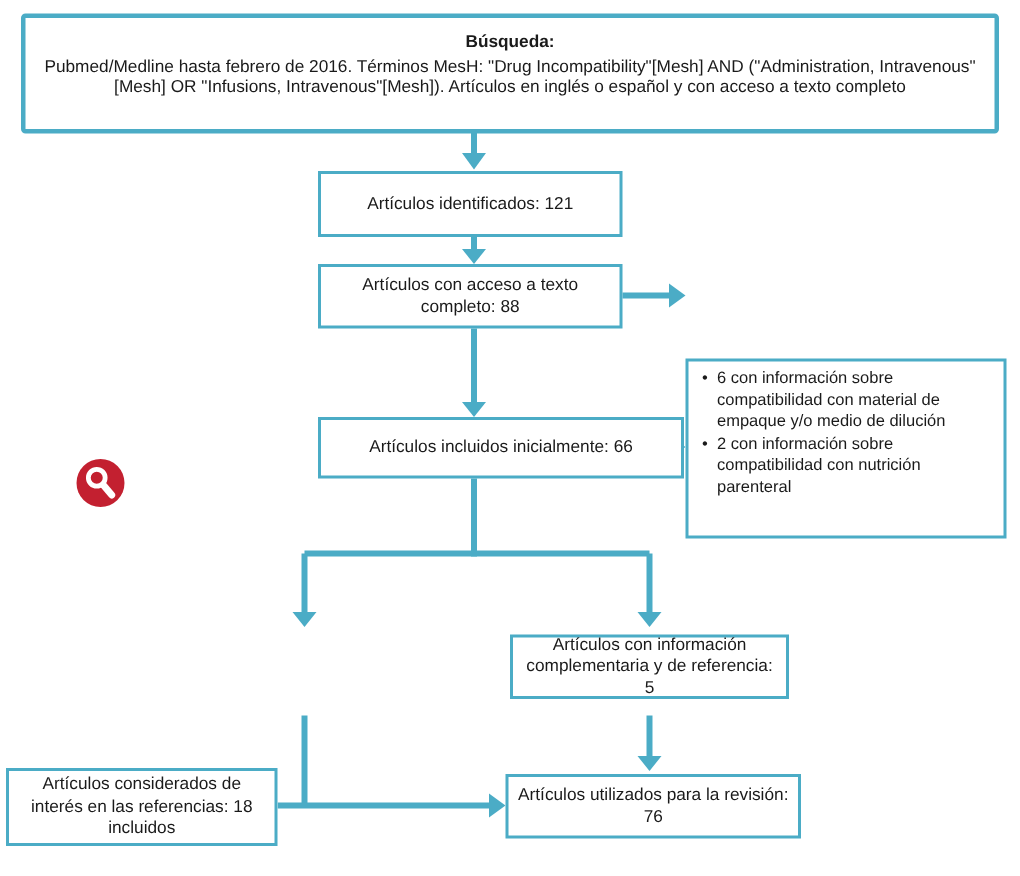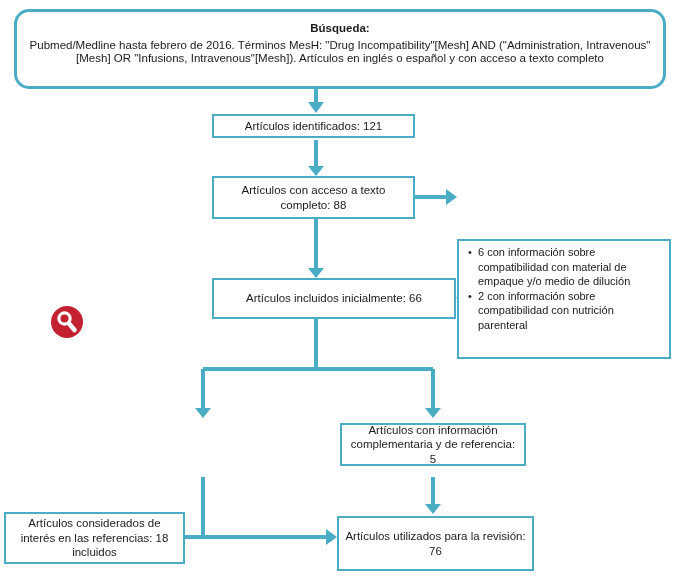--- a/index.html
+++ b/index.html
@@ -22,21 +22,21 @@
   .box{
     position:absolute;
     box-sizing:border-box;
     background:#ffffff;
     border:2.5px solid var(--teal);
     display:flex;align-items:center;justify-content:center;
     text-align:center;
     font-size:11.5px;line-height:1.25;
     padding:2px 6px;
   }
-  .box--rounded{border-width:3px;border-radius:15px;display:block;text-align:center;padding:6px 10px 4px;}
+  .box--rounded{border-width:3px;border-radius:3px;display:block;text-align:center;padding:6px 10px 4px;}
   .search-title{font-weight:bold;font-size:11.5px;line-height:21px;}
   .search-body{font-size:11.5px;line-height:13px;}
   .box--excl{display:block;text-align:left;padding:4px 8px 4px 6px;}
   .excl-title{font-weight:bold;text-align:center;font-size:11.5px;line-height:17px;}
   .bullet{position:relative;padding-left:13px;font-size:11px;line-height:14.5px;}
   .bullet::before{content:"\2022";position:absolute;left:3px;top:0;}
   .zoom-badge{
     position:absolute;left:51px;top:306px;width:32px;height:32px;
     border-radius:50%;background:var(--red);
     display:flex;align-items:center;justify-content:center;
@@ -86,21 +86,21 @@
       <line class="c-line" x1="433" y1="477" x2="433" y2="504"></line>
       <polygon class="c-arrow" points="425,504 441,504 433,514"></polygon>
     </g>
   </svg>
 
   <div class="box box--rounded" style="left:14px;top:9px;width:652px;height:80px;">
     <div class="search-title">Búsqueda:</div>
     <div class="search-body">Pubmed/Medline hasta febrero de 2016. Términos MesH: "Drug Incompatibility"[Mesh] AND ("Administration, Intravenous"[Mesh] OR "Infusions, Intravenous"[Mesh]). Artículos en inglés o español y con acceso a texto completo</div>
   </div>
 
-  <div class="box" style="left:212px;top:114px;width:203px;height:24px;">
+  <div class="box" style="left:212px;top:114px;width:203px;height:44px;">
     <span>Artículos identificados: 121</span>
   </div>
 
   <div class="box" style="left:212px;top:176px;width:203px;height:43px;">
     <span>Artículos con acceso a texto completo: 88</span>
   </div>
 
 
   <div class="box" style="left:212px;top:278px;width:244px;height:41px;">
     <span>Artículos incluidos inicialmente: 66</span>
@@ -113,21 +113,21 @@
 
 
   <div class="box" style="left:340px;top:423px;width:186px;height:43px;">
     <span>Artículos con información complementaria y de referencia: 5</span>
   </div>
 
   <div class="box" style="left:4px;top:512px;width:181px;height:52px;">
     <span>Artículos considerados de interés en las referencias: 18 incluidos</span>
   </div>
 
-  <div class="box" style="left:337px;top:516px;width:197px;height:55px;">
+  <div class="box" style="left:337px;top:516px;width:197px;height:43px;">
     <span>Artículos utilizados para la revisión: 76</span>
   </div>
 
   <div class="zoom-badge">
     <svg width="32" height="32" viewBox="0 0 32 32" xmlns="http://www.w3.org/2000/svg">
       <circle cx="13.5" cy="12.5" r="5.6" fill="none" stroke="#ffffff" stroke-width="3.2"></circle>
       <line x1="18" y1="17.5" x2="23.5" y2="24" stroke="#ffffff" stroke-width="4.6" stroke-linecap="round"></line>
     </svg>
   </div>
 

